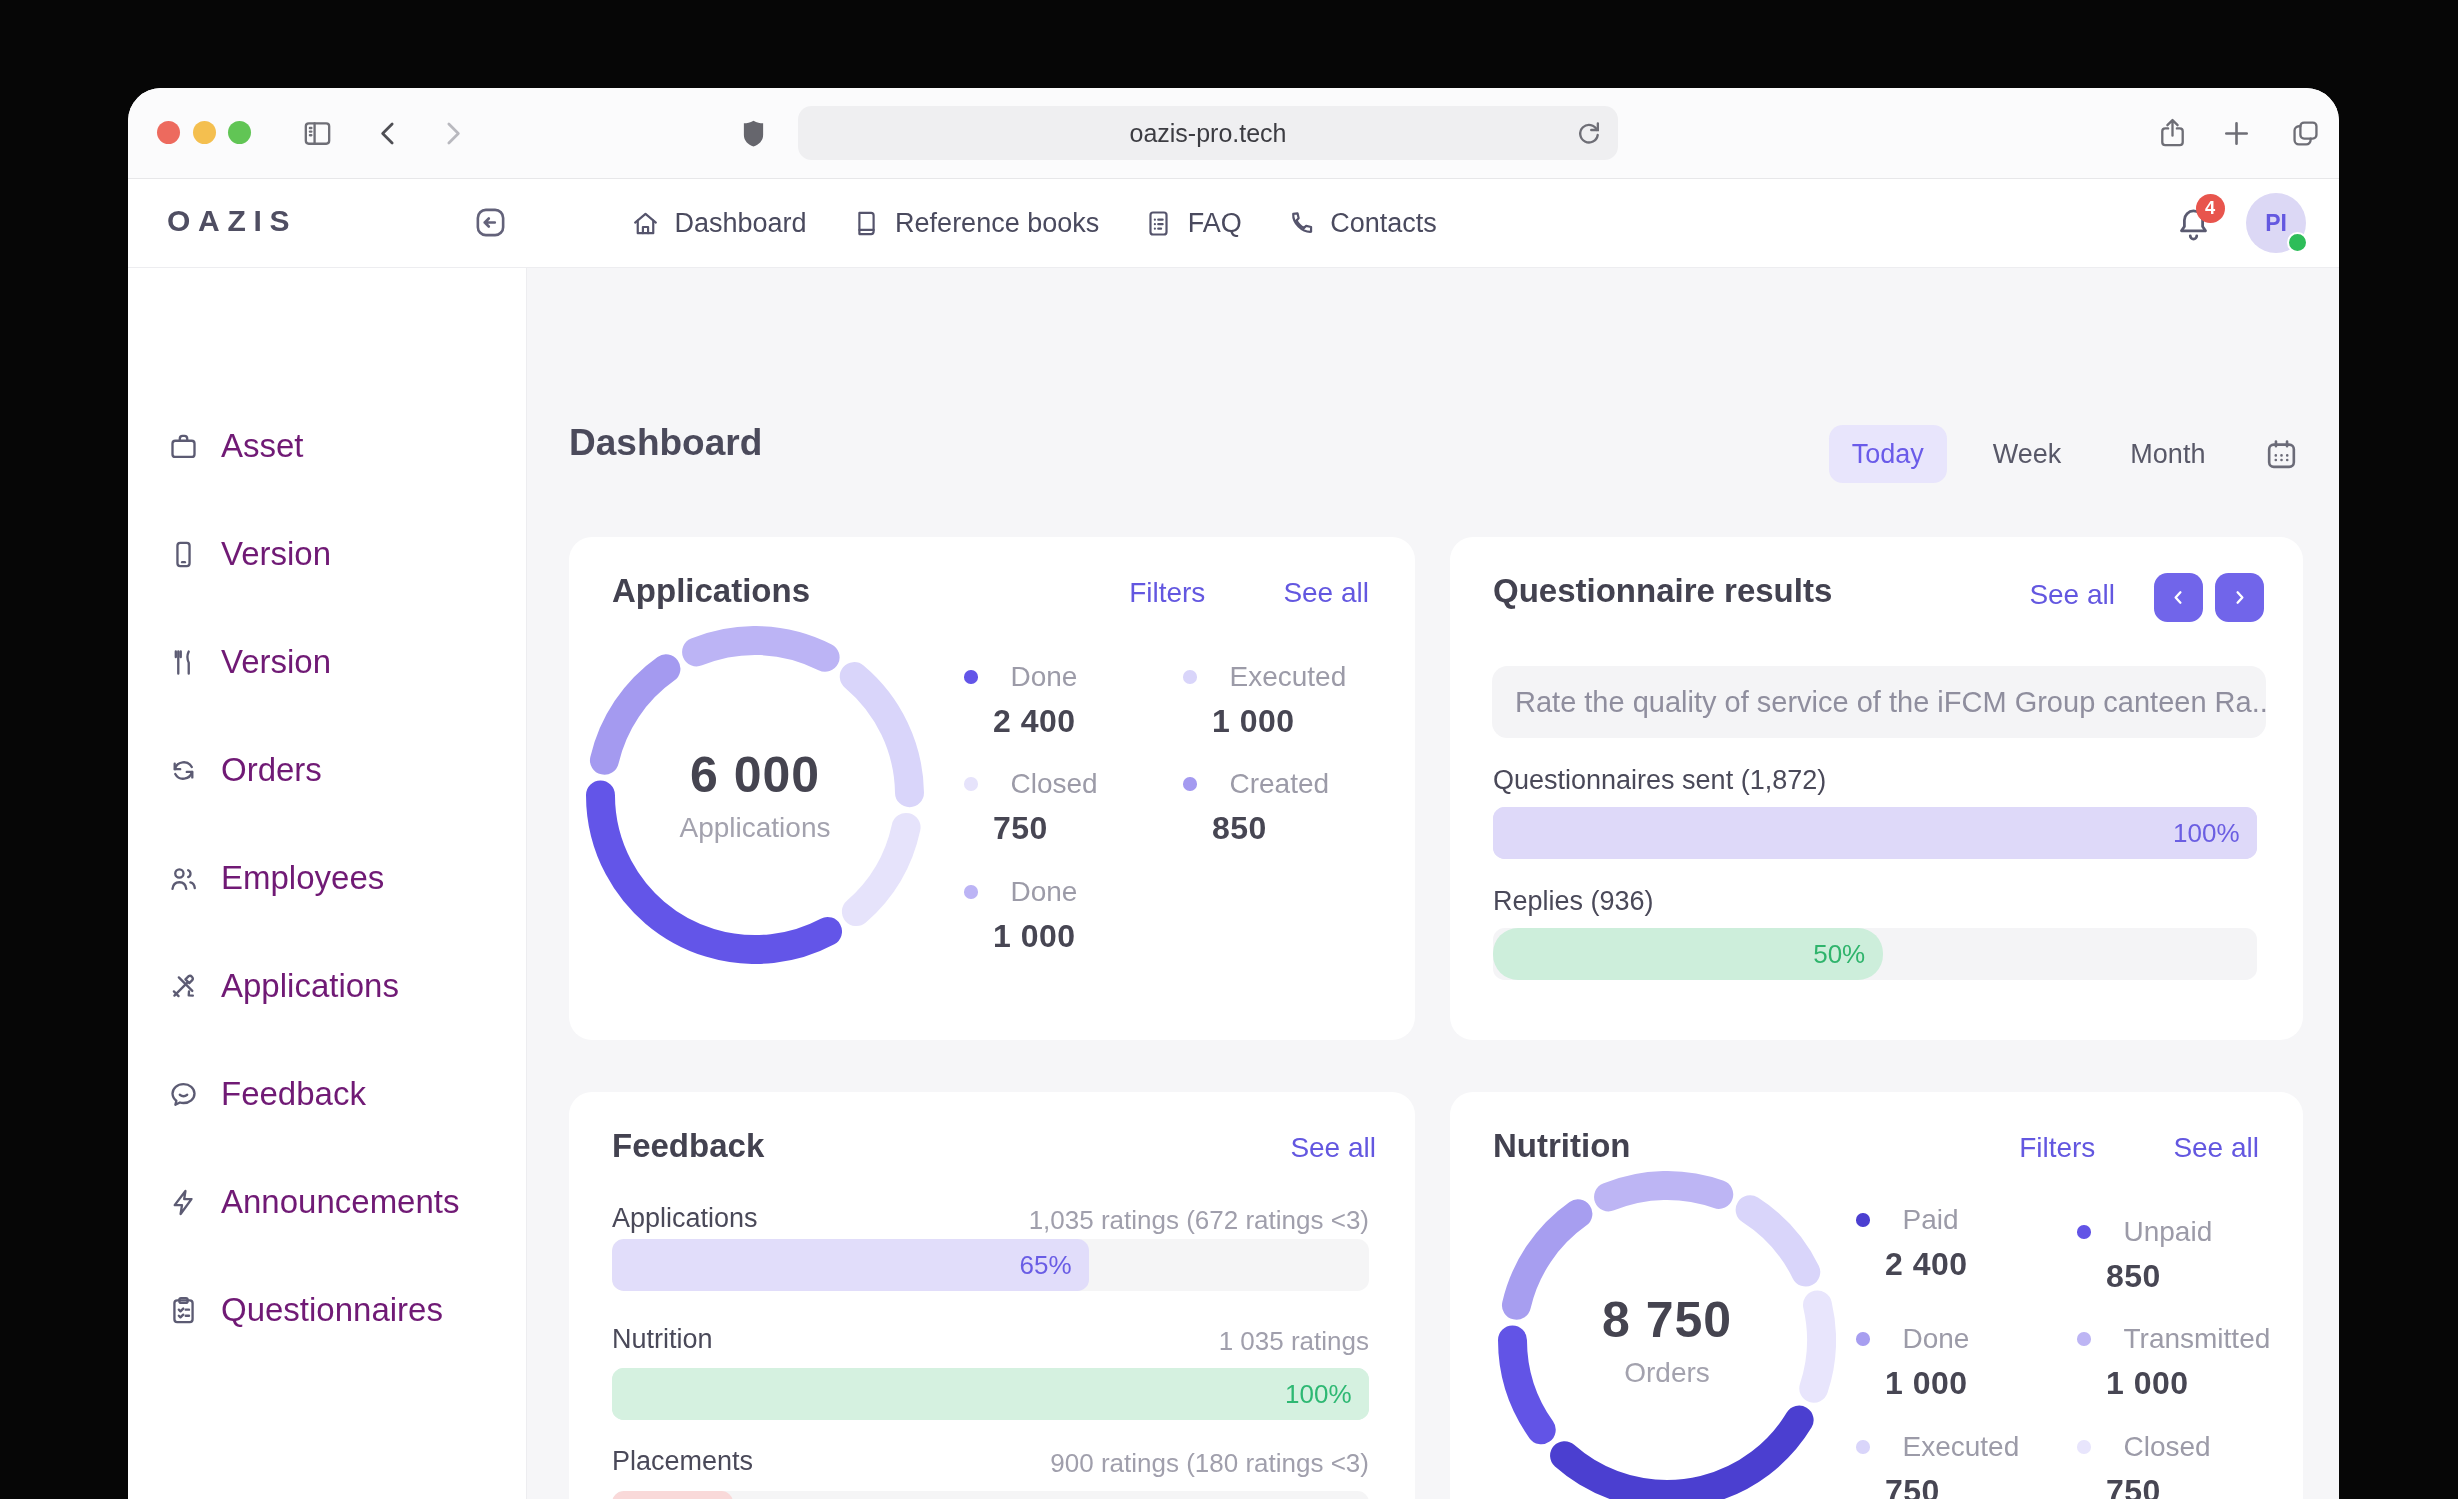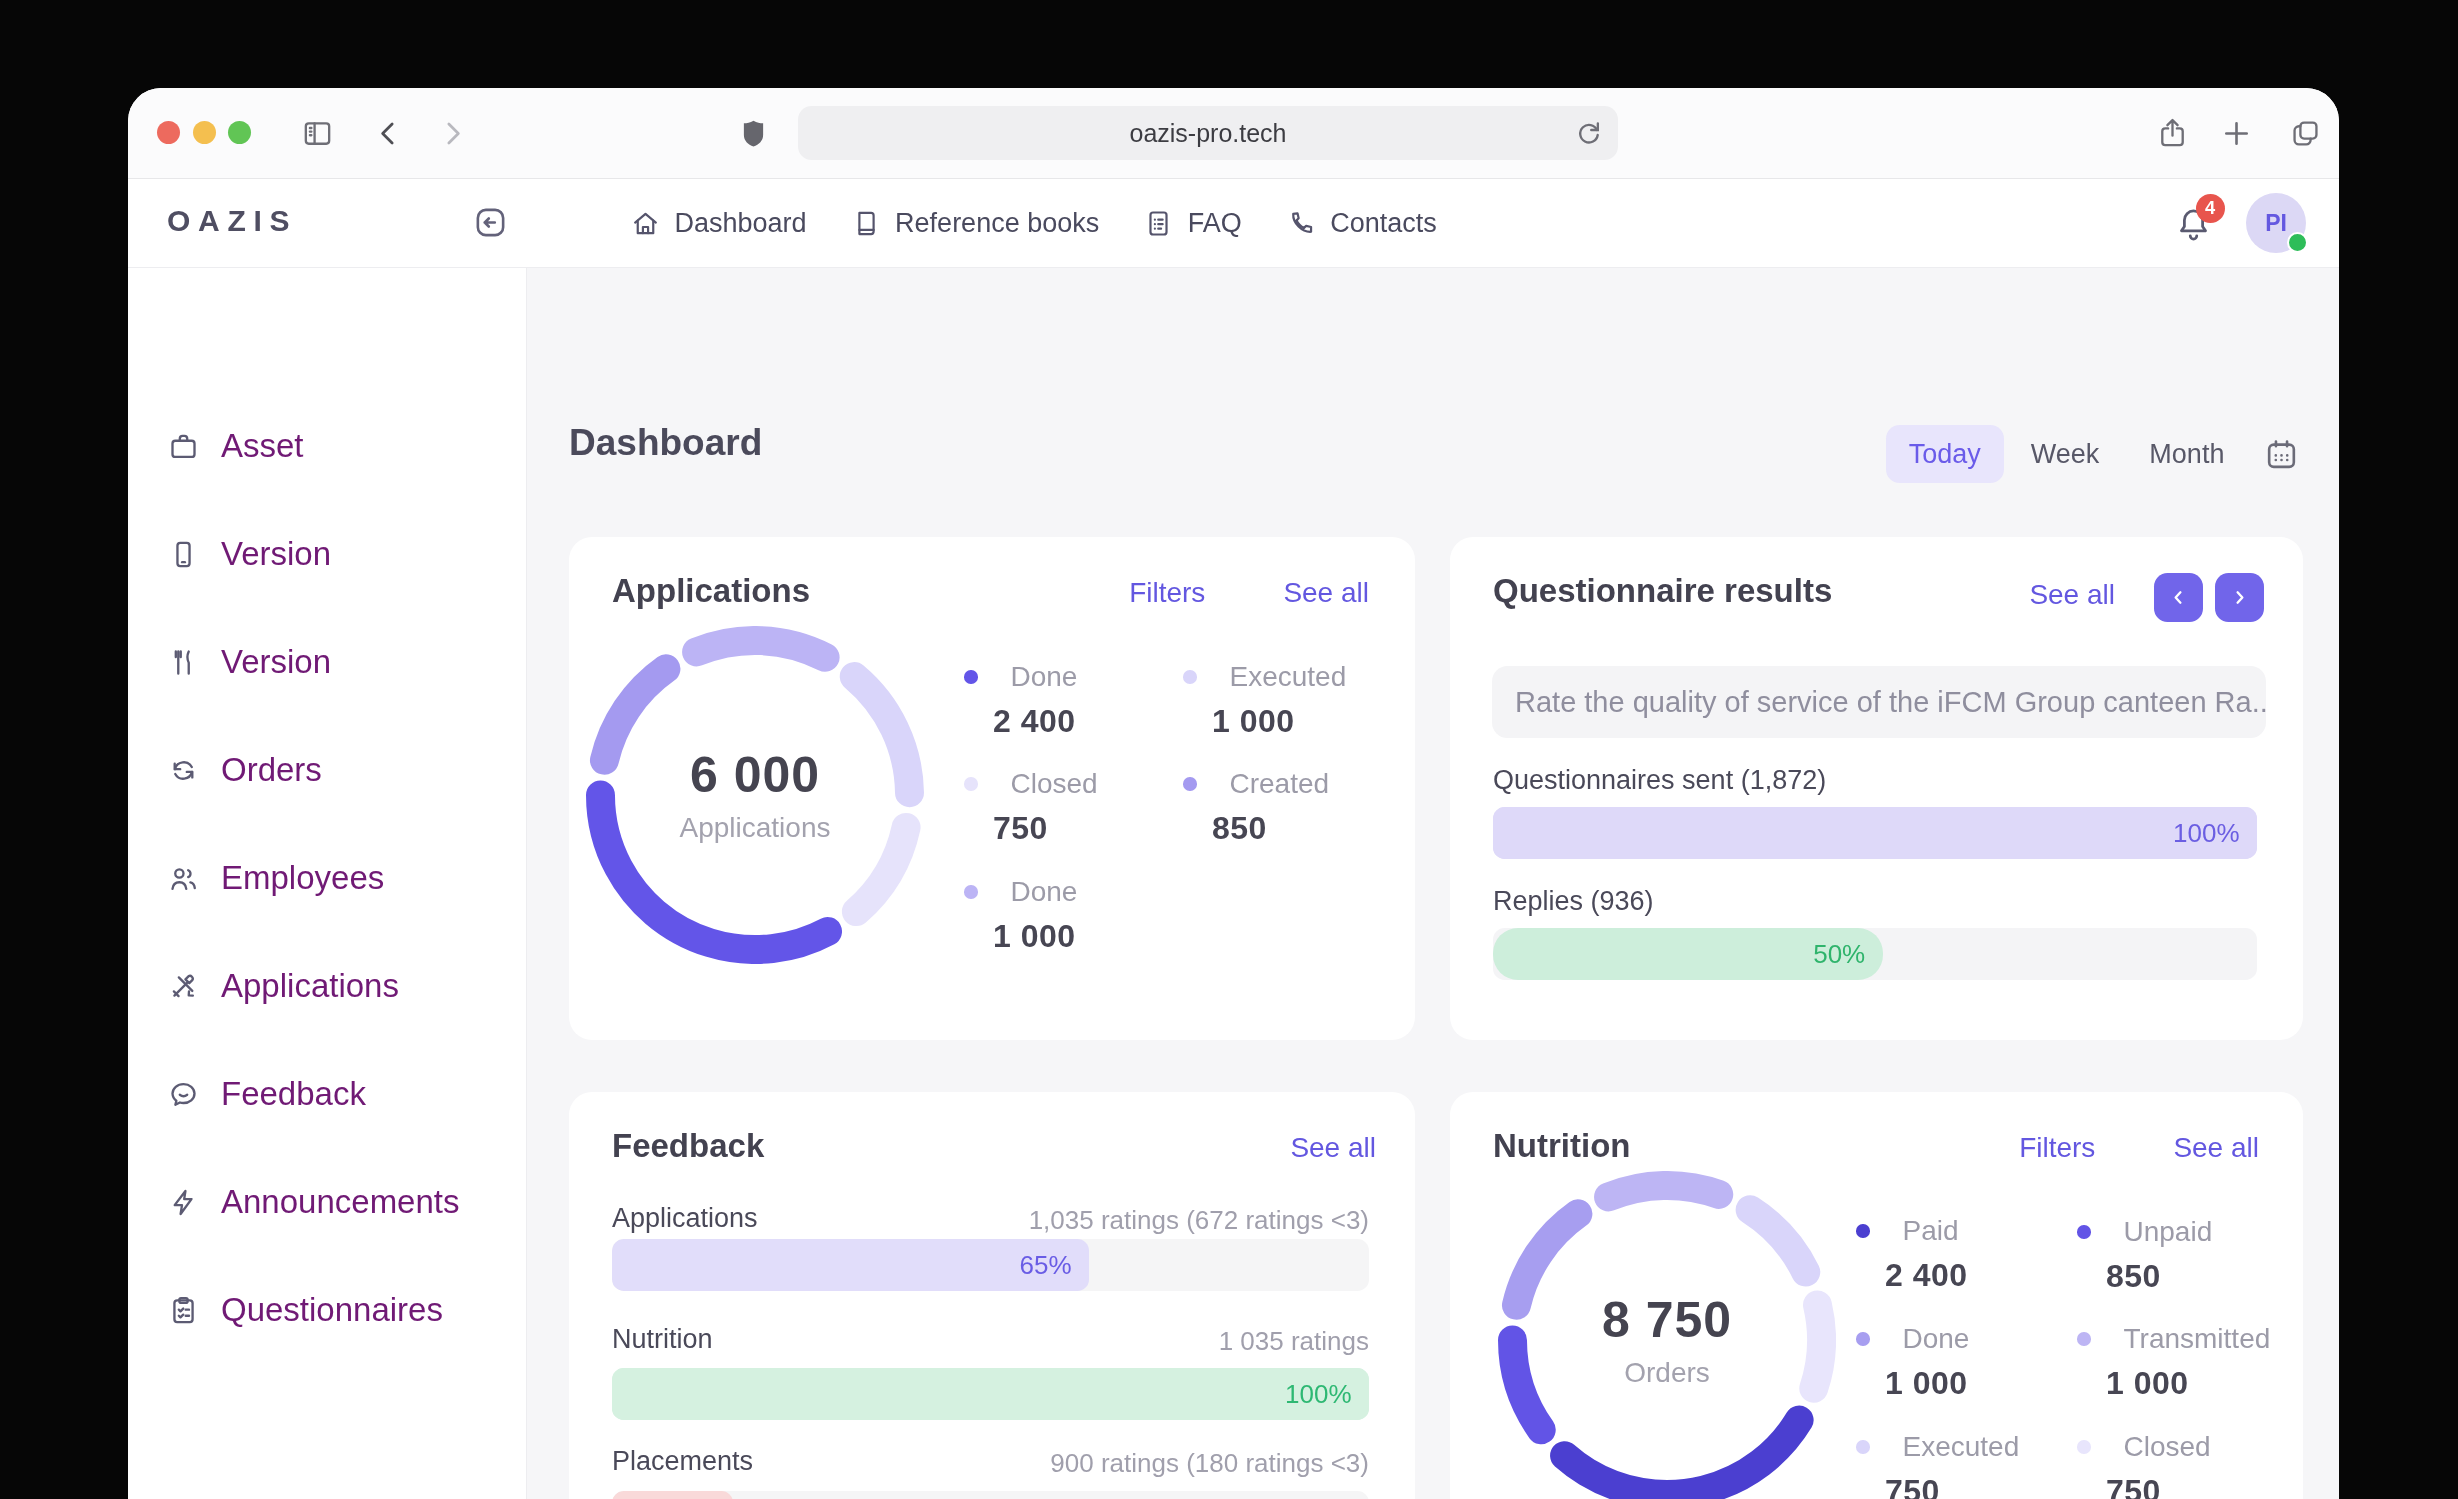--- a/index.html
+++ b/index.html
@@ -35,21 +35,21 @@
   
   .shell{position:relative;display:flex;height:1234px;}
   .sidebar{position:relative;width:398px;background:#fff;border-right:1px solid #ededf0;flex:none;}
   .side-list{padding-top:124px;}
   .side-item{height:108px;display:flex;align-items:center;gap:21px;padding-left:39px;cursor:pointer;}
   .side-item svg{width:33px;height:33px;color:#5c5b73;flex:none}
   .side-item span.lbl{font-size:33px;color:#701a75;}
   
   .main{position:relative;flex:1;background:#f6f6f8;}
   .page-title{position:absolute;left:42px;top:154px;font-size:37px;font-weight:600;color:#4b4a5b;}
-  .period{position:absolute;right:39px;top:157px;display:flex;align-items:center;gap:4px;}
+  .period{position:absolute;right:39px;top:157px;display:flex;align-items:center;gap:23px;}
   .ptab{font-size:27px;color:#585868;padding:13.5px 23px;border-radius:13.5px;cursor:pointer;}
   .ptab.active{background:#e8e5fc;color:#6a5be9;}
   .cal{width:37px;height:37px;color:#6b6b78;margin-left:11.6px;cursor:pointer;}
   .grid{position:absolute;left:42px;top:269px;width:1733px;}
   .card{position:absolute;background:#fff;border-radius:23px;}
   #card-apps{left:0;top:0;width:846px;height:503px;}
   #card-quest{left:881px;top:0;width:853px;height:503px;}
   #card-feed{left:0;top:555px;width:846px;height:466px;}
   #card-nutr{left:881px;top:555px;width:853px;height:466px;}
   .card-title{position:absolute;left:43px;top:35px;font-size:33px;font-weight:600;color:#434250;}
@@ -408,21 +408,21 @@
                 <circle cx="175" cy="175" r="160" fill="none" stroke="#d9d5fa" stroke-width="30" stroke-linecap="round" stroke-dasharray="87.49917316664906 1005.3096491487338" transform="rotate(-57.44444444444444 175 175)"></circle>
                 <circle cx="175" cy="175" r="160" fill="none" stroke="#e8e5fc" stroke-width="30" stroke-linecap="round" stroke-dasharray="87.49917316664906 1005.3096491487338" transform="rotate(-13.111111111111114 175 175)"></circle>
                 <circle cx="175" cy="175" r="160" fill="none" stroke="#4b3fd0" stroke-width="30" stroke-linecap="round" stroke-dasharray="279.99735413327693 1005.3096491487338" transform="rotate(31.222222222222214 175 175)"></circle>
                 <circle cx="175" cy="175" r="160" fill="none" stroke="#6254e6" stroke-width="30" stroke-linecap="round" stroke-dasharray="99.16572958886891 1005.3096491487338" transform="rotate(144.48888888888888 175 175)"></circle>
               </svg>
           <div class="donut-center" style="left:217px;top:248px">
             <div class="big">8 750</div>
             <div class="sub">Orders</div>
           </div>
 
-          <div class="leg" style="left:406px;top:123px">
+          <div class="leg" style="left:406px;top:112px">
             <div class="row1">
                   <span class="dot" style="background-color: rgb(75, 63, 208);"></span>
               <span class="llabel">Paid</span>
                 </div>
             <div class="lvalue">2 400</div>
           </div>
           <div class="leg" style="left:406px;top:231px">
             <div class="row1">
                   <span class="dot" style="background-color: rgb(167, 158, 240);"></span>
               <span class="llabel">Done</span>

